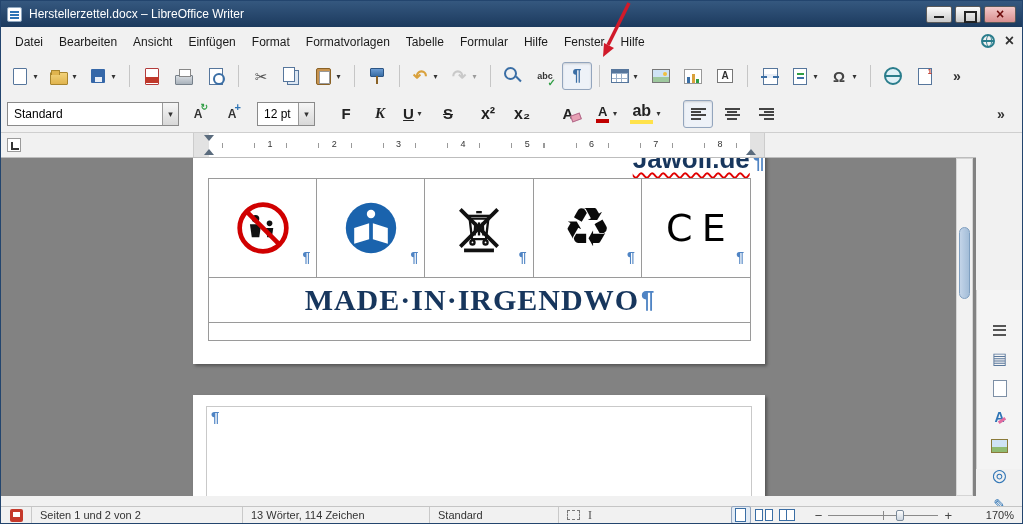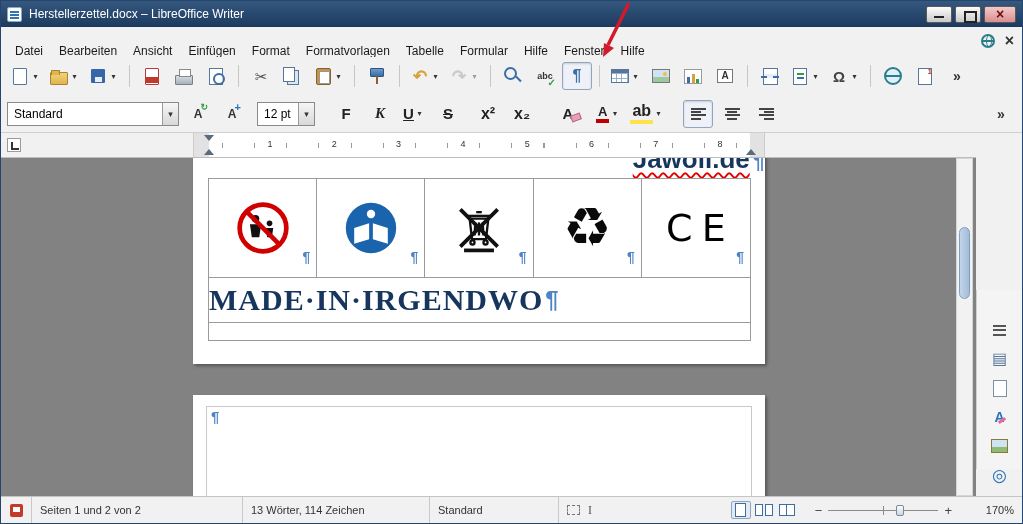--- a/index.html
+++ b/index.html
@@ -11,21 +11,21 @@
   .app-icon{width:15px;height:15px;background:#fff;border:1px solid #8fa7c0;margin-right:7px;position:relative;border-radius:2px}
   .app-icon::before{content:"";position:absolute;left:2px;top:3px;width:9px;height:2px;background:#2e74b5;box-shadow:0 3px 0 #2e74b5,0 6px 0 #2e74b5}
   .win-controls{margin-left:auto;display:flex;gap:3px}
   .win-btn{width:26px;height:17px;border:1px solid #5a5a5a;border-radius:2px;background:linear-gradient(#fdfdfd,#c9c9c9);position:relative}
   .win-btn.min::after{content:"";position:absolute;left:7px;bottom:4px;width:10px;height:2px;background:#222}
   .win-btn.max::after{content:"";position:absolute;left:8px;top:4px;width:9px;height:8px;border:2px solid #222}
   .win-btn.close{width:32px;background:linear-gradient(#f3cBCB,#d99090);background:linear-gradient(#f3c9c9,#d98f8f)}
   .win-btn.close::after{content:"×";position:absolute;left:0;right:0;top:-1px;text-align:center;color:#6d0a0a;font-weight:bold;font-size:14px}
 
   
-  .menubar{position:absolute;top:26px;left:0;right:0;height:30px;background:#f1f1f1;display:flex;padding:12px 6px;font-size:12px;color:#1a1a1a}
+  .menubar{position:absolute;top:26px;left:0;right:0;height:30px;background:#f1f1f1;display:flex;align-items:center;padding:0 6px;font-size:12px;color:#1a1a1a}
   .menu-item{padding:5px 8px;border-radius:2px;white-space:nowrap}
   .menu-right{position:absolute;right:8px;top:31px;display:flex;gap:10px;align-items:center}
   .i-globe{width:14px;height:14px;border:2px solid #2a7d8c;border-radius:50%;position:relative}
   .i-globe::before{content:"";position:absolute;left:-1px;right:-1px;top:4px;height:2px;background:#2a7d8c}
   .i-globe::after{content:"";position:absolute;left:3px;top:-1px;bottom:-1px;width:4px;border:1.5px solid #2a7d8c;border-radius:50%}
   .i-close-doc::before{content:"×";font-size:16px;color:#333;font-weight:bold;line-height:14px}
 
   
   .toolbar1{position:absolute;top:56px;left:0;right:0;height:38px;background:#f1f1f1;display:flex;align-items:center;gap:2px;padding-left:6px}
   .toolbar2{position:absolute;top:94px;left:0;right:0;height:38px;background:#f1f1f1;border-bottom:1px solid #cfcfcf;display:flex;align-items:center;padding:0 6px;gap:4px;font-size:12px}
@@ -127,21 +127,21 @@
   .squiggle{text-decoration:underline;text-decoration-style:wavy;text-decoration-color:#e00000;text-decoration-thickness:2px;text-underline-offset:4px}
   .pilcrow{color:var(--c-pilcrow-blue,#4f84c4);font-weight:bold}
   .heading .pilcrow{font-size:22px;margin-left:3px}
   .tablebox{position:absolute;left:15px;top:42px;width:543px;border:1px solid #9a9a9a}
   .sym-row{display:grid;grid-template-columns:repeat(5,1fr);height:99px;border-bottom:1px solid #9a9a9a}
   .sym-cell{position:relative;display:flex;align-items:center;justify-content:center;border-right:1px solid #9a9a9a}
   .sym-cell:last-child{border-right:none}
   .cell-pilcrow{position:absolute;right:6px;bottom:12px;font-size:14px}
   .recycle-glyph{font-family:"DejaVu Sans",sans-serif;font-size:54px;color:#0a0a0a;line-height:1}
   .ce-text{font-family:"DejaVu Sans",sans-serif;font-size:38px;letter-spacing:9px;color:#000;margin-right:-9px;font-weight:500}
-  .made-row{height:45px;display:flex;align-items:center;justify-content:flex-start;border-bottom:1px solid #9a9a9a}
+  .made-row{height:45px;display:flex;align-items:center;justify-content:center;border-bottom:1px solid #9a9a9a}
   .made-text{font-family:"Liberation Serif",serif;font-weight:bold;font-size:30px;letter-spacing:1px;color:var(--c-heading-navy,#17365d)}
   .made-row .pilcrow{font-size:24px;margin-left:2px}
   .empty-row{height:17px}
   .page2-bound{position:absolute;left:13px;right:13px;top:11px;bottom:-2px;border:1px solid #c9c9c9;border-bottom:none}
   .page2 .pilcrow{position:absolute;left:18px;top:13px;font-size:15px}
   .vscroll{position:absolute;right:3px;top:0;bottom:0;width:17px;background:#f2f2f2;border:1px solid #d5d5d5}
   .vthumb{position:absolute;left:2px;right:2px;top:68px;height:72px;background:linear-gradient(90deg,#c3d4e8,#a3bdd8);border:1px solid #7f9fc0;border-radius:7px}
 
   
   .sidebar{position:absolute;right:0;top:132px;bottom:27px;width:46px;background:#f4f4f4;border-left:1px solid #d0d0d0;display:flex;flex-direction:column;align-items:center;padding-top:30px;gap:9px}
@@ -151,21 +151,21 @@
   .i-sb-page::before{content:"";display:block;width:12px;height:15px;background:#fff;border:1px solid #7d8fa5}
   .i-sb-styles::before{content:"A";font-weight:bold;color:#2e74b5;font-size:14px}
   .i-sb-styles::after{content:"";position:absolute;right:4px;bottom:5px;width:8px;height:3px;background:#e06ca0;transform:rotate(-35deg)}
   .i-sb-gallery::before{content:"";display:block;width:15px;height:12px;border:1px solid #8a7a3a;background:linear-gradient(180deg,#cfe3f5 0 55%,#8fbb72 55%)}
   .i-sb-navigator::before{content:"◎";color:#2e74b5;font-size:17px}
   .i-sb-style-inspector::before{content:"✎";color:#2e74b5;font-size:15px}
   .i-sb-manage-changes::before{content:"";display:block;width:12px;height:15px;background:#fff;border:1px solid #7d8fa5}
   .i-sb-manage-changes::after{content:"✎";position:absolute;right:3px;bottom:2px;font-size:10px;color:#d9a13c}
 
   
-  .statusbar{position:absolute;left:0;right:0;bottom:0;height:27px;background:#f1f1f1;border-top:1px solid #c5c5c5;display:flex;align-items:flex-start;font-size:11px;color:#333}
+  .statusbar{position:absolute;left:0;right:0;bottom:0;height:17px;background:#f1f1f1;border-top:1px solid #c5c5c5;display:flex;align-items:flex-start;font-size:11px;color:#333}
   .sb-sec{display:flex;align-items:center;height:100%;padding:0 8px;flex:none}
   .sb-div{width:1px;height:100%;background:#c9c9c9;flex:none}
   .z-save{width:30px;justify-content:center}
   .i-doc-modified{width:13px;height:13px;background:#c5392b;border-radius:2px;position:relative}
   .i-doc-modified::after{content:"";position:absolute;left:3px;top:3px;width:7px;height:5px;background:#fff}
   .z-pages{width:210px}.z-words{width:186px}.z-style{width:128px}.z-sel{width:70px;gap:8px}
   .i-selection-mode{width:13px;height:10px;border:1px dashed #777}
   .i-text-cursor::before{content:"I";font-family:"Liberation Serif",serif;font-size:12px;color:#555}
   .z-view{gap:3px}
   .vw{width:20px;height:18px;display:flex;align-items:center;justify-content:center;border:1px solid transparent;border-radius:2px;position:relative}

